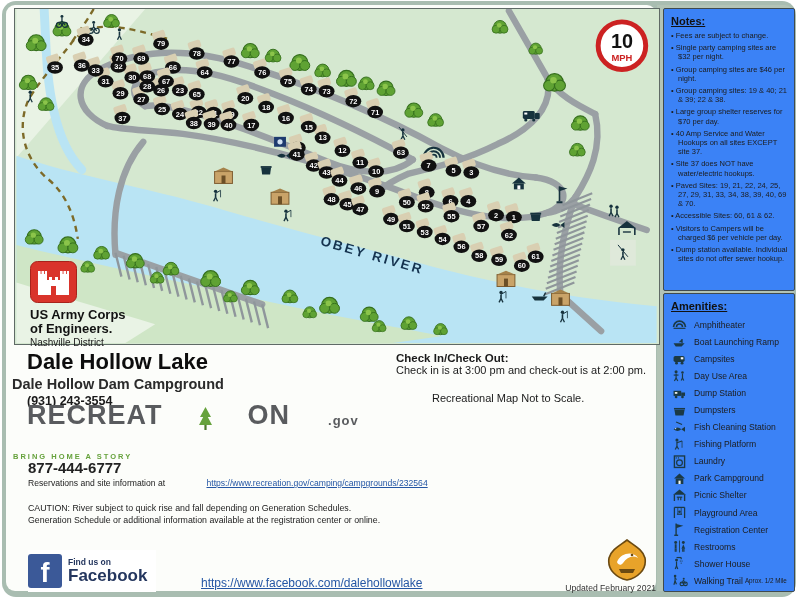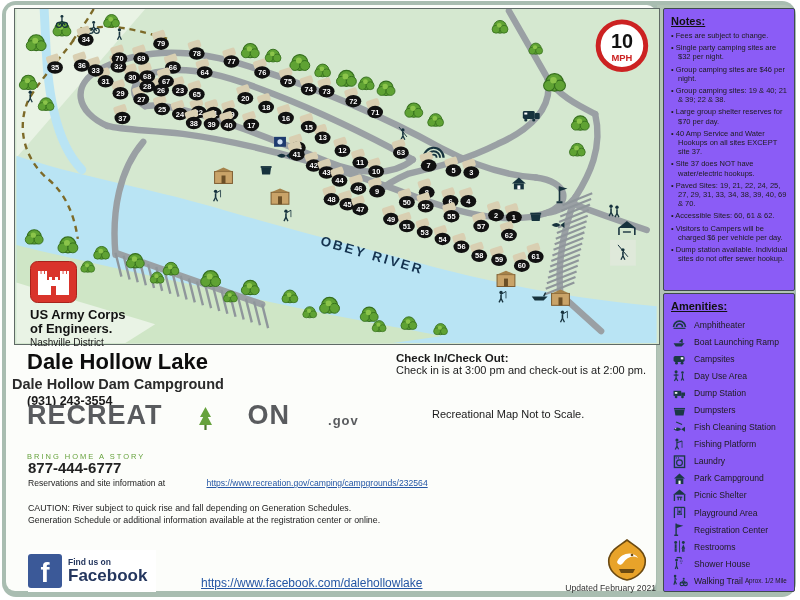--- a/index.html
+++ b/index.html
@@ -7,48 +7,48 @@
          font-family:"Liberation Sans",sans-serif;background:#ffffff;}
   #frame{position:absolute;left:2px;top:1px;width:794px;height:596px;
          background:#a9bdb1;border-radius:14px;}
   #content-card{position:absolute;left:6px;top:5px;width:650px;height:586px;
          background:#fcfdfa;border-radius:9px;}
   #rightcol{position:absolute;left:657px;top:5px;width:137px;height:586px;
          background:#b3c4b6;border-radius:0 9px 9px 0;}
   #map-wrap{position:absolute;left:14px;top:8px;width:646px;height:337px;
          border:1.5px solid #5f6a66;background:#d5e8d0;box-sizing:border-box;overflow:hidden;}
   #map-svg{position:absolute;left:0;top:0;}
-  .panel{position:absolute;background:#8b5cf6;border:1.6px solid #3f4a4e;border-radius:2px;
+  .panel{position:absolute;background:#3b82f6;border:1.6px solid #3f4a4e;border-radius:2px;
          box-sizing:border-box;padding:6px 6px 4px 7px;}
   #notes-panel{left:663px;top:8px;width:132px;height:283px;}
   #amen-panel{left:663px;top:293px;width:132px;height:299px;}
   .panel-title{font-size:11px;font-weight:bold;text-decoration:underline;color:#111;margin-bottom:4px;}
   .note-item{font-size:7.5px;line-height:9.2px;color:#1c1c1c;margin-bottom:3px;
          padding-left:7px;text-indent:-7px;}
   .amen-row{display:flex;align-items:center;height:17.1px;}
   .amen-ic{width:17px;height:17px;flex:0 0 17px;margin-right:6px;}
   .amen-label{font-size:8.6px;color:#1c1c1c;white-space:nowrap;}
   .amen-suffix{font-size:6.3px;color:#1c1c1c;margin-left:2px;}
   .abs{position:absolute;}
   #usace-text{left:30px;top:308px;font-size:13px;font-weight:bold;color:#111;line-height:14px;}
   #usace-district{left:30px;top:337px;font-size:10px;color:#222;}
   #park-title{left:27px;top:349px;font-size:22px;font-weight:bold;color:#0d0d0d;}
   #park-sub{left:12px;top:376px;font-size:14.5px;font-weight:bold;color:#2b2b2b;}
   #park-phone{left:27px;top:394px;font-size:12.5px;font-weight:bold;color:#1a1a1a;}
   #rec-logo{left:27px;top:400px;font-size:27px;color:#595b5e;letter-spacing:1px;
             font-weight:bold;display:flex;align-items:flex-end;gap:36px;}
   #rec-tld{font-size:13px;color:#595b5e;margin-left:2px;padding-bottom:3px;font-weight:bold;}
-  #rec-tagline{left:27px;top:452px;font-size:7.5px;font-weight:normal;color:#66a23c;letter-spacing:2px;}
+  #rec-tagline{left:13px;top:452px;font-size:7.5px;font-weight:bold;color:#66a23c;letter-spacing:2px;}
   #rec-phone{left:28px;top:459px;font-size:15px;font-weight:bold;color:#222;}
   #rec-res{left:28px;top:478px;font-size:8.6px;color:#222;}
   a.link{color:#2456a4;padding-left:39px;}
   #caution{left:28px;top:502px;font-size:8.8px;color:#222;line-height:12px;}
   #checkin{left:396px;top:352px;font-size:11px;color:#1a1a1a;}
   #checkin .t{font-weight:bold;font-size:11.5px;}
-  #checkin .scale{margin-top:32px;padding-left:36px;}
+  #checkin .scale{margin-top:16px;padding-left:36px;}
   #fb-box{left:28px;top:550px;width:128px;height:42px;background:#ffffff;display:flex;align-items:center;}
   #fb-sq{width:34px;height:34px;background:#3b5998;border-radius:3px;color:#fff;
          font-weight:bold;font-size:27px;text-align:center;line-height:38px;margin-right:6px;}
   #fb-find{font-size:8.5px;font-weight:bold;color:#24365e;line-height:9px;}
   #fb-name{font-size:17px;font-weight:bold;color:#24365e;line-height:17px;}
   #fb-url{left:162px;top:576px;font-size:12px;}
   #updated{left:556px;top:583px;width:100px;font-size:8.6px;color:#333;text-align:right;}
   #badge{left:607px;top:538px;}
 </style>
 </head>

